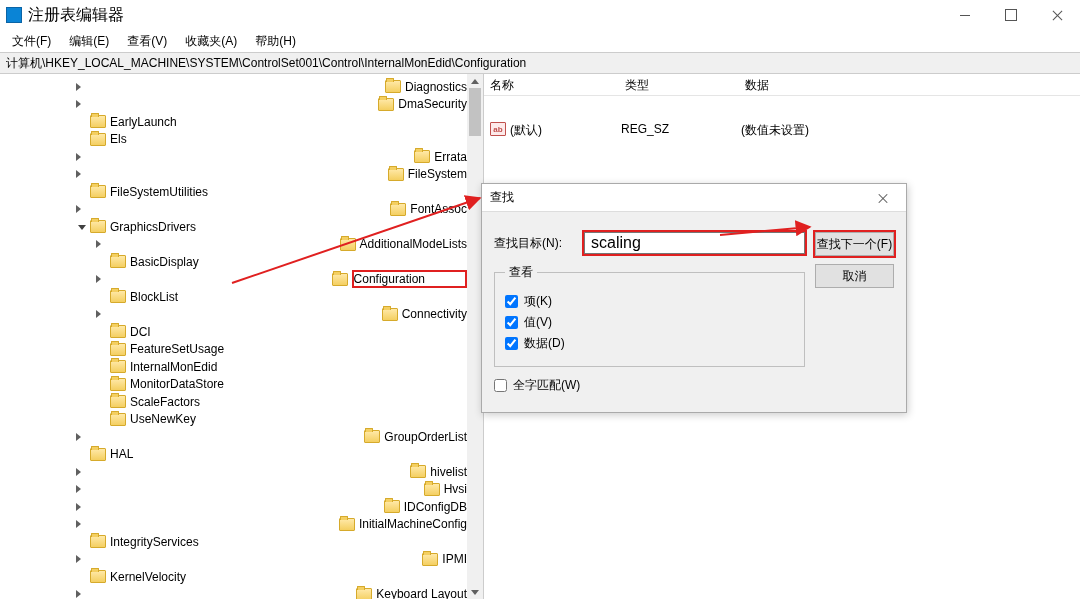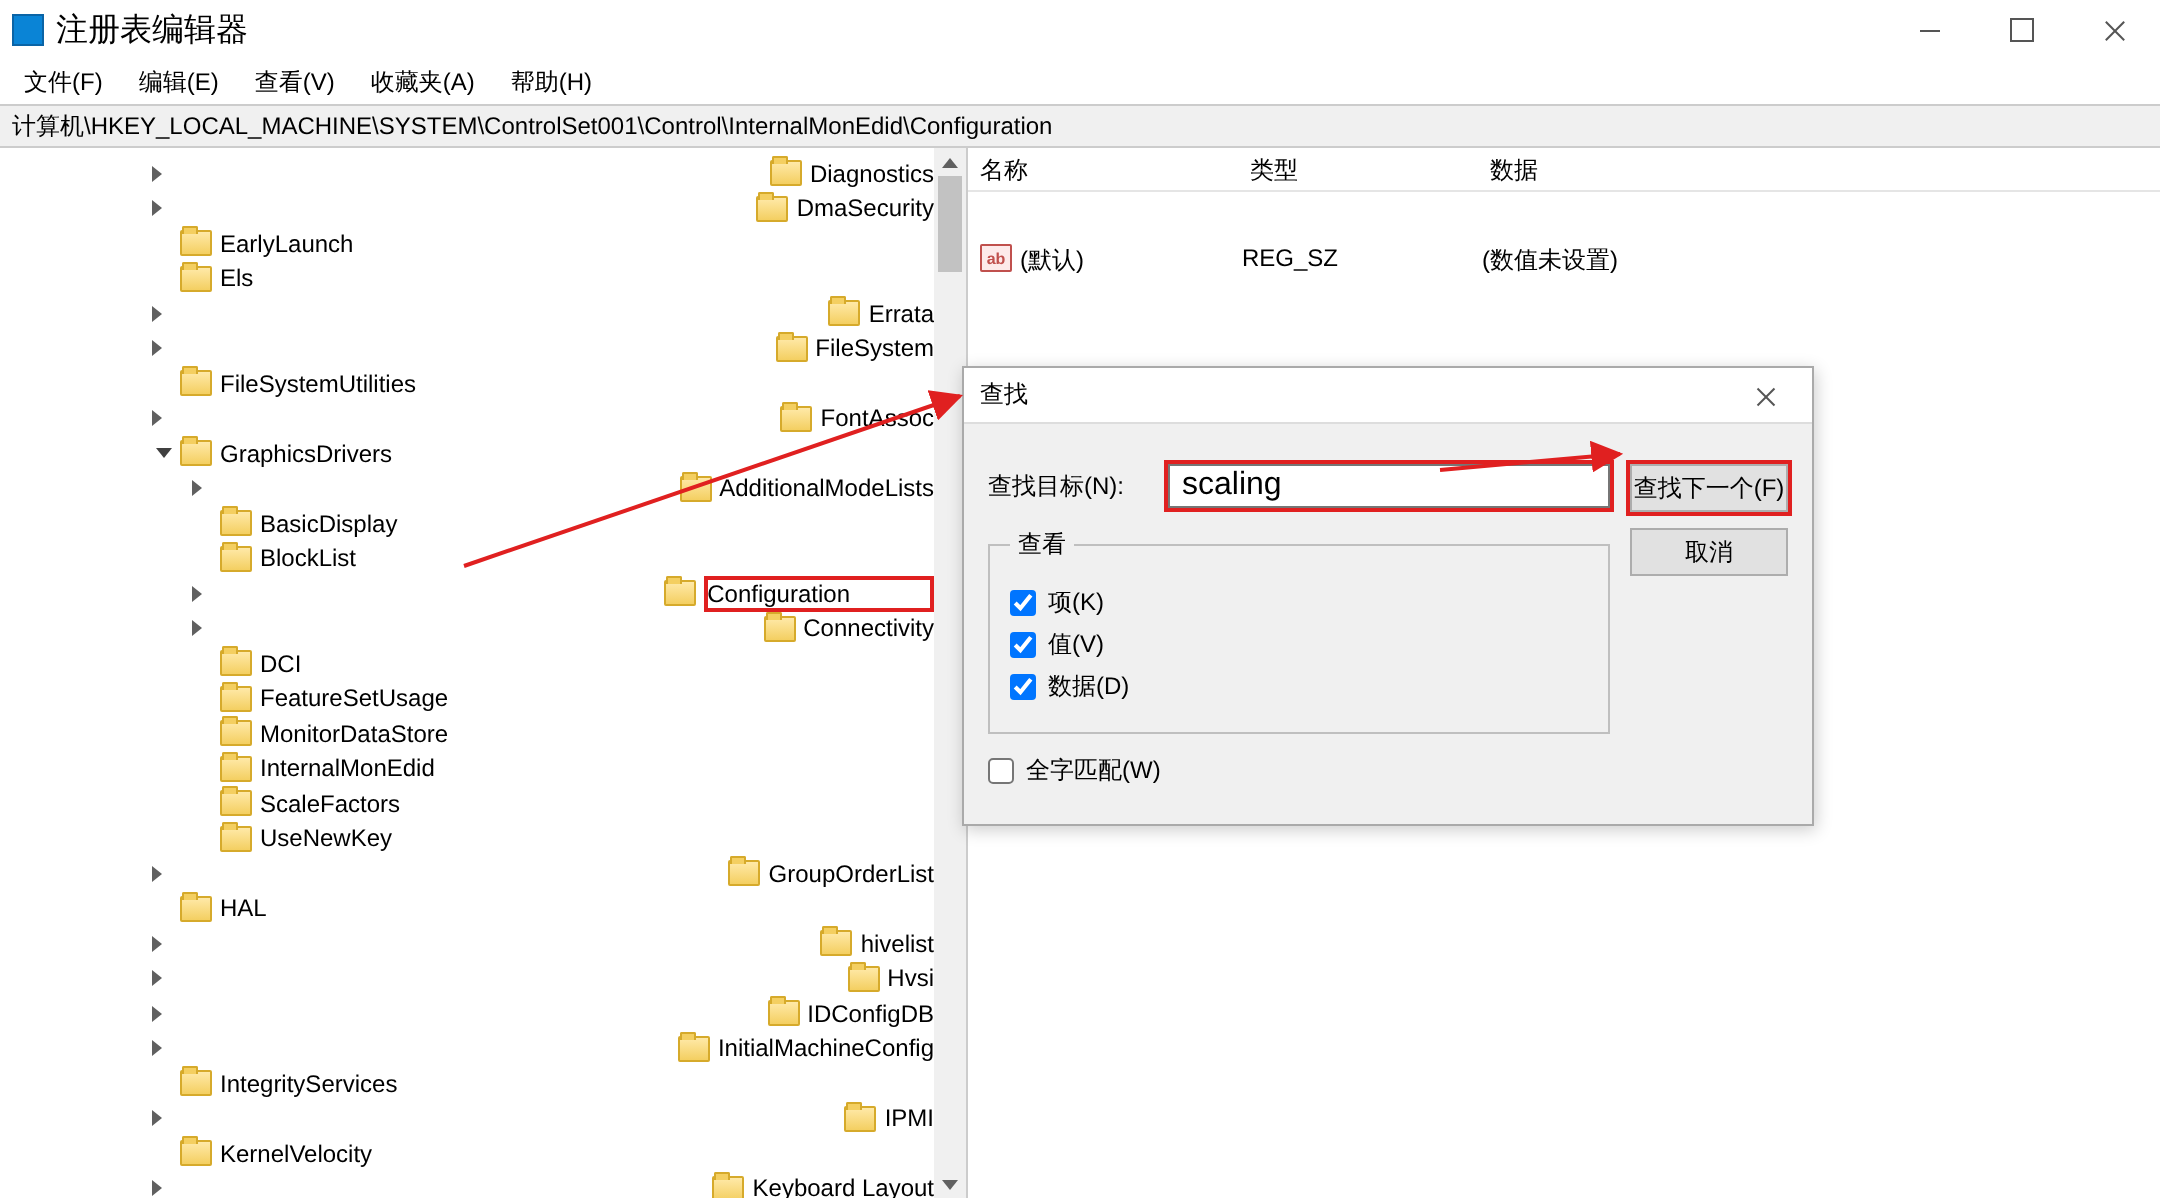--- a/index.html
+++ b/index.html
@@ -159,59 +159,59 @@
           <span>AdditionalModeLists</span>
         </div>
         <div class="tree-row">
           <span class="pad" style="width: 96px;"></span>
           <span class="exp "></span>
           <span class="folder"></span>
           <span>BasicDisplay</span>
         </div>
         <div class="tree-row">
           <span class="pad" style="width: 96px;"></span>
+          <span class="exp right"></span>
+          <span class="folder"></span>
+          <span class="highlight">Configuration</span>
+        </div>
+        <div class="tree-row">
+          <span class="pad" style="width: 96px;"></span>
           <span class="exp "></span>
           <span class="folder"></span>
           <span>BlockList</span>
         </div>
         <div class="tree-row">
           <span class="pad" style="width: 96px;"></span>
           <span class="exp right"></span>
           <span class="folder"></span>
-          <span class="highlight">Configuration</span>
-        </div>
-        <div class="tree-row">
-          <span class="pad" style="width: 96px;"></span>
-          <span class="exp right"></span>
-          <span class="folder"></span>
           <span>Connectivity</span>
         </div>
         <div class="tree-row">
           <span class="pad" style="width: 96px;"></span>
           <span class="exp "></span>
           <span class="folder"></span>
           <span>DCI</span>
         </div>
         <div class="tree-row">
           <span class="pad" style="width: 96px;"></span>
           <span class="exp "></span>
           <span class="folder"></span>
           <span>FeatureSetUsage</span>
         </div>
         <div class="tree-row">
           <span class="pad" style="width: 96px;"></span>
           <span class="exp "></span>
           <span class="folder"></span>
+          <span>InternalMonEdid</span>
+        </div>
+        <div class="tree-row">
+          <span class="pad" style="width: 96px;"></span>
+          <span class="exp "></span>
+          <span class="folder"></span>
           <span>MonitorDataStore</span>
-        </div>
-        <div class="tree-row">
-          <span class="pad" style="width: 96px;"></span>
-          <span class="exp "></span>
-          <span class="folder"></span>
-          <span>InternalMonEdid</span>
         </div>
         <div class="tree-row">
           <span class="pad" style="width: 96px;"></span>
           <span class="exp "></span>
           <span class="folder"></span>
           <span>ScaleFactors</span>
         </div>
         <div class="tree-row">
           <span class="pad" style="width: 96px;"></span>
           <span class="exp "></span>

